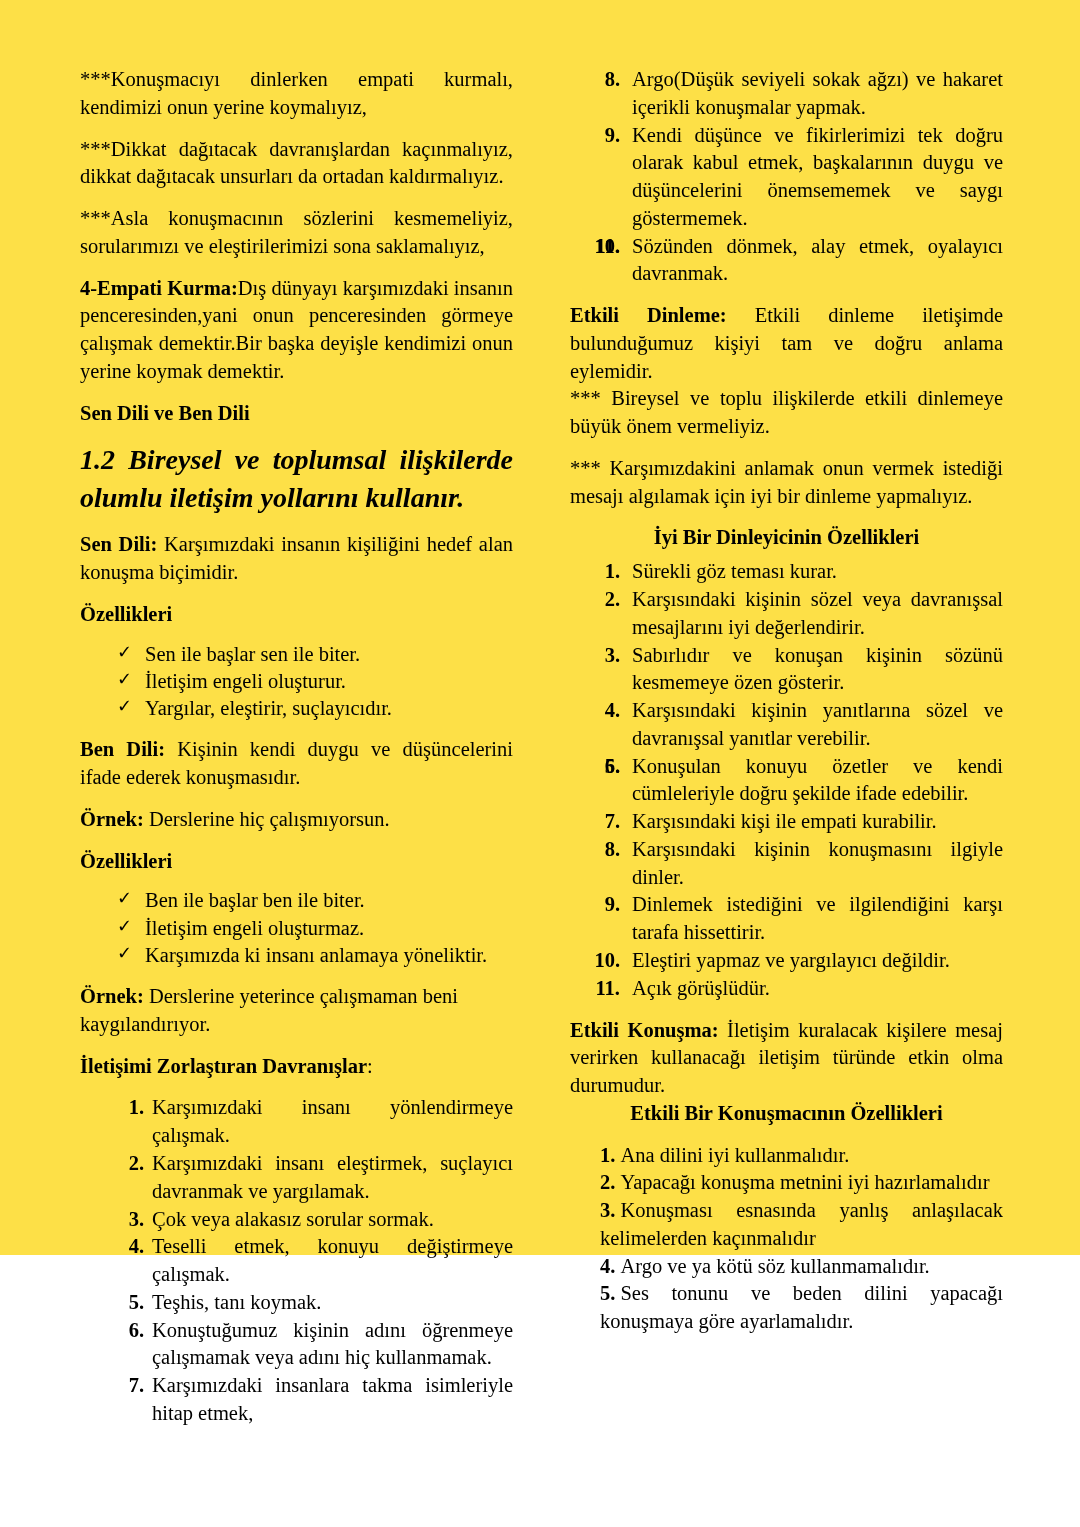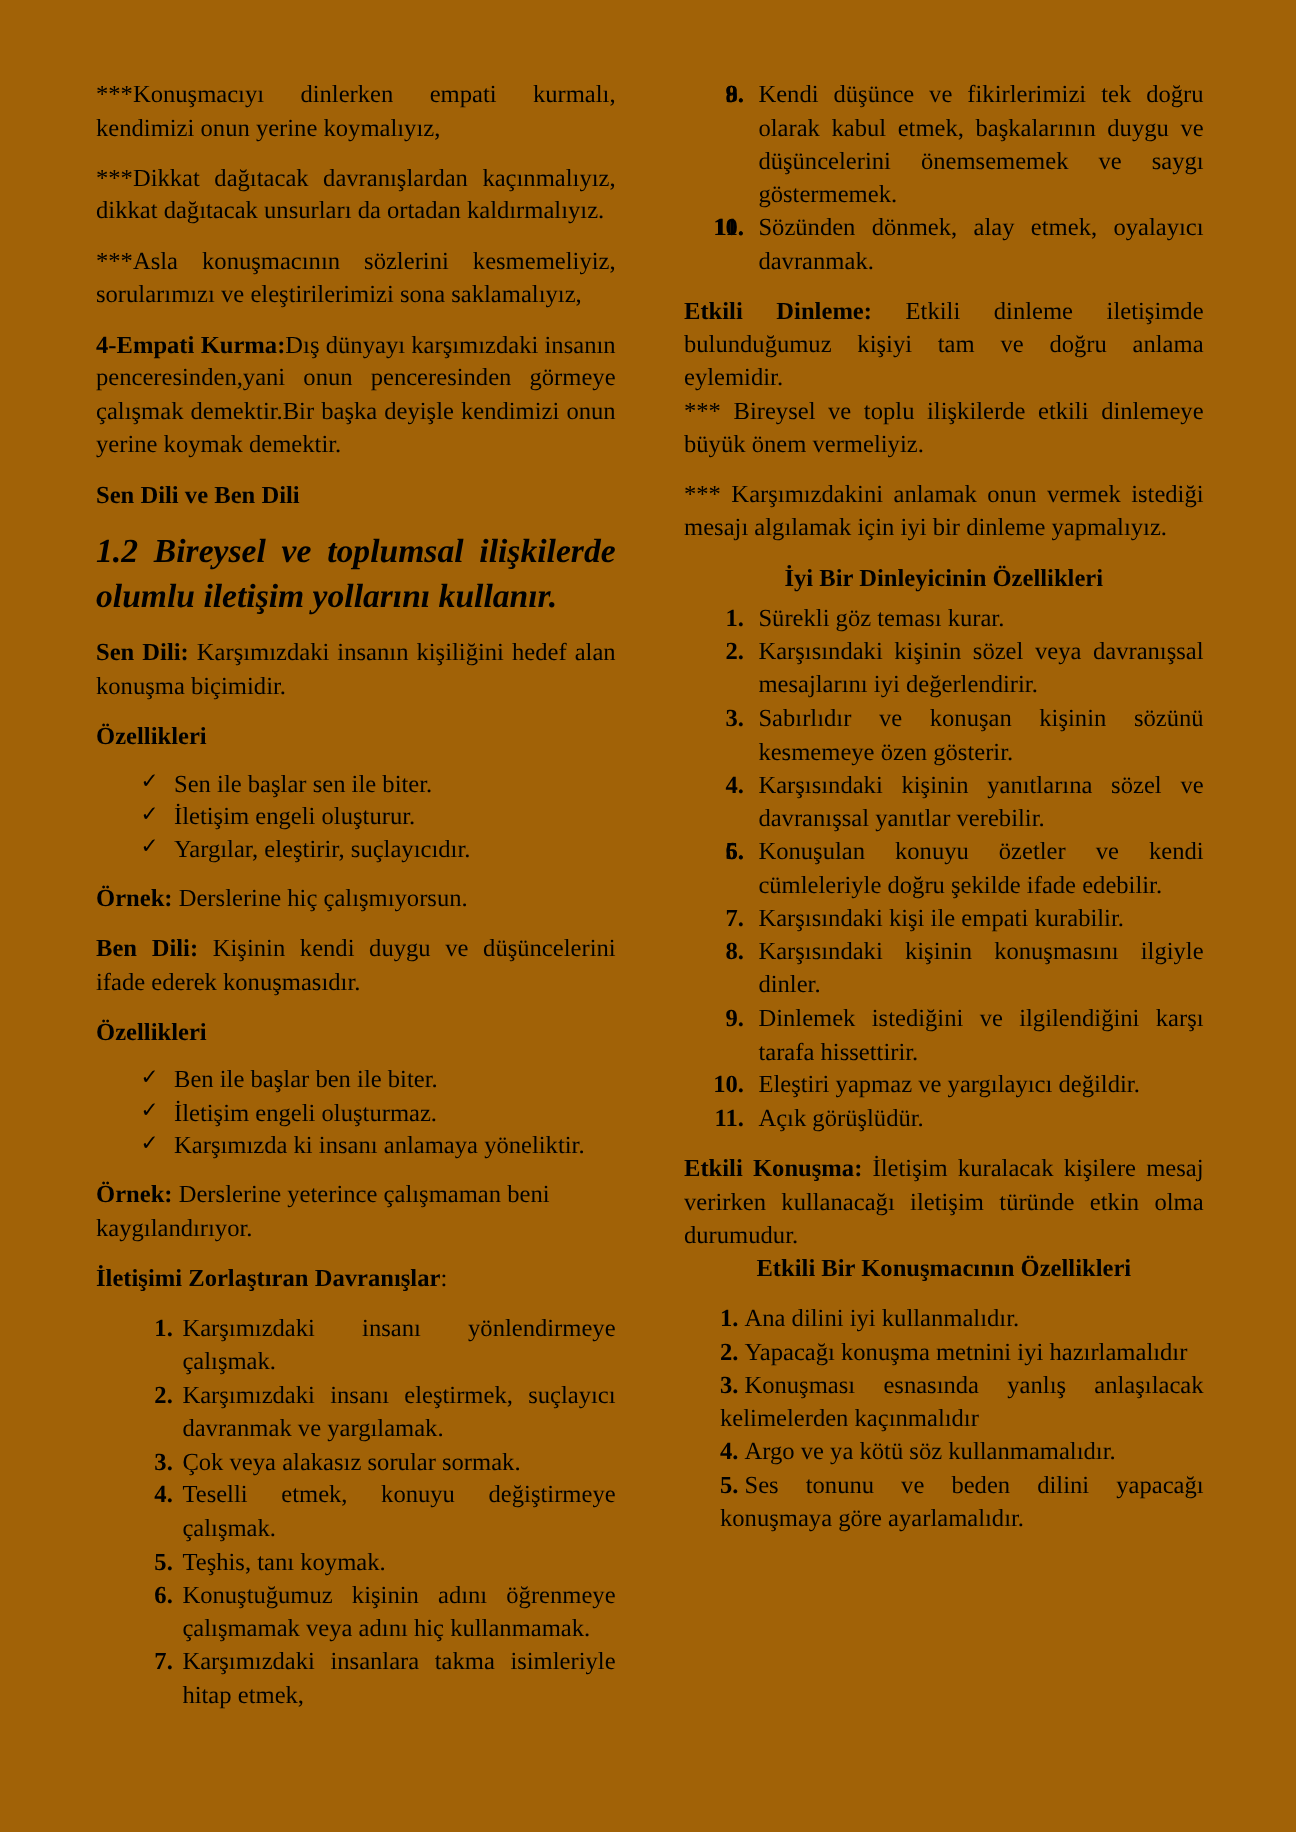--- a/index.html
+++ b/index.html
@@ -11,24 +11,24 @@
   body {
     width: 1080px;
     height: 1527px;
     font-family: "Liberation Serif", "DejaVu Serif", serif;
     color: #000000;
     -webkit-font-smoothing: antialiased;
   }
   .page {
     position: relative;
     width: 1080px;
-    height: 1527px;
+    height: 1255px;
     box-sizing: border-box;
     padding: 66px 60px 40px 80px;
-    background: #a16207;
+    background: #fde047;
   }
   .columns {
     display: flex;
     flex-direction: row;
     align-items: flex-start;
     gap: 57px;
   }
   .col {
     width: 433px;
     flex: 0 0 433px;
@@ -188,23 +188,23 @@
       <p class="para"><span class="lead">Sen Dili:</span> <span>Karşımızdaki insanın kişiliğini hedef alan konuşma biçimidir.</span></p>
 
       <p class="heading mb-0">Özellikleri</p>
 
       <ul class="checks">
         <li><span class="tick">✓</span><span>Sen ile başlar sen ile biter.</span></li>
         <li><span class="tick">✓</span><span>İletişim engeli oluşturur.</span></li>
         <li><span class="tick">✓</span><span>Yargılar, eleştirir, suçlayıcıdır.</span></li>
       </ul>
 
+      <p class="para"><span class="lead">Ben Dili:</span> <span>Kişinin kendi duygu ve düşüncelerini ifade ederek konuşmasıdır.</span></p>
+
       <p class="para nojust"><span class="lead">Örnek:</span> <span>Derslerine hiç çalışmıyorsun.</span></p>
-
-      <p class="para"><span class="lead">Ben Dili:</span> <span>Kişinin kendi duygu ve düşüncelerini ifade ederek konuşmasıdır.</span></p>
 
       <p class="heading mb-0">Özellikleri</p>
 
       <ul class="checks">
         <li><span class="tick">✓</span><span>Ben ile başlar ben ile biter.</span></li>
         <li><span class="tick">✓</span><span>İletişim engeli oluşturmaz.</span></li>
         <li><span class="tick">✓</span><span>Karşımızda ki insanı anlamaya yöneliktir.</span></li>
       </ul>
 
       <p class="para nojust"><span class="lead">Örnek:</span> <span>Derslerine yeterince çalışmaman beni kaygılandırıyor.</span></p>
@@ -219,21 +219,21 @@
         <li><span class="n">5.</span><span>Teşhis, tanı koymak.</span></li>
         <li><span class="n">6.</span><span>Konuştuğumuz kişinin adını öğrenmeye çalışmamak veya adını hiç kullanmamak.</span></li>
         <li><span class="n">7.</span><span>Karşımızdaki insanlara takma isimleriyle hitap etmek,</span></li>
       </ol>
 
     </div>
 
     <div class="col">
 
       <ol class="num right">
-        <li><span class="n">8.</span></li>
+        <li><span class="n">8.</span><span>Argo(Düşük seviyeli sokak ağzı) ve hakaret içerikli konuşmalar yapmak.</span></li>
         <li><span class="n">9.</span><span>Kendi düşünce ve fikirlerimizi tek doğru olarak kabul etmek, başkalarının duygu ve düşüncelerini önemsememek ve saygı göstermemek.</span></li>
         <li><span class="n">10.</span></li>
         <li><span class="n">11.</span><span>Sözünden dönmek, alay etmek, oyalayıcı davranmak.</span></li>
       </ol>
 
       <p class="para-tight"><span class="lead">Etkili Dinleme:</span> <span>Etkili dinleme iletişimde bulunduğumuz kişiyi tam ve doğru anlama eylemidir.</span></p>
 
       <p class="para">*** Bireysel ve toplu ilişkilerde etkili dinlemeye büyük önem vermeliyiz.</p>
       <p class="para">*** Karşımızdakini anlamak onun vermek istediği mesajı algılamak için iyi bir dinleme yapmalıyız.</p>
 

